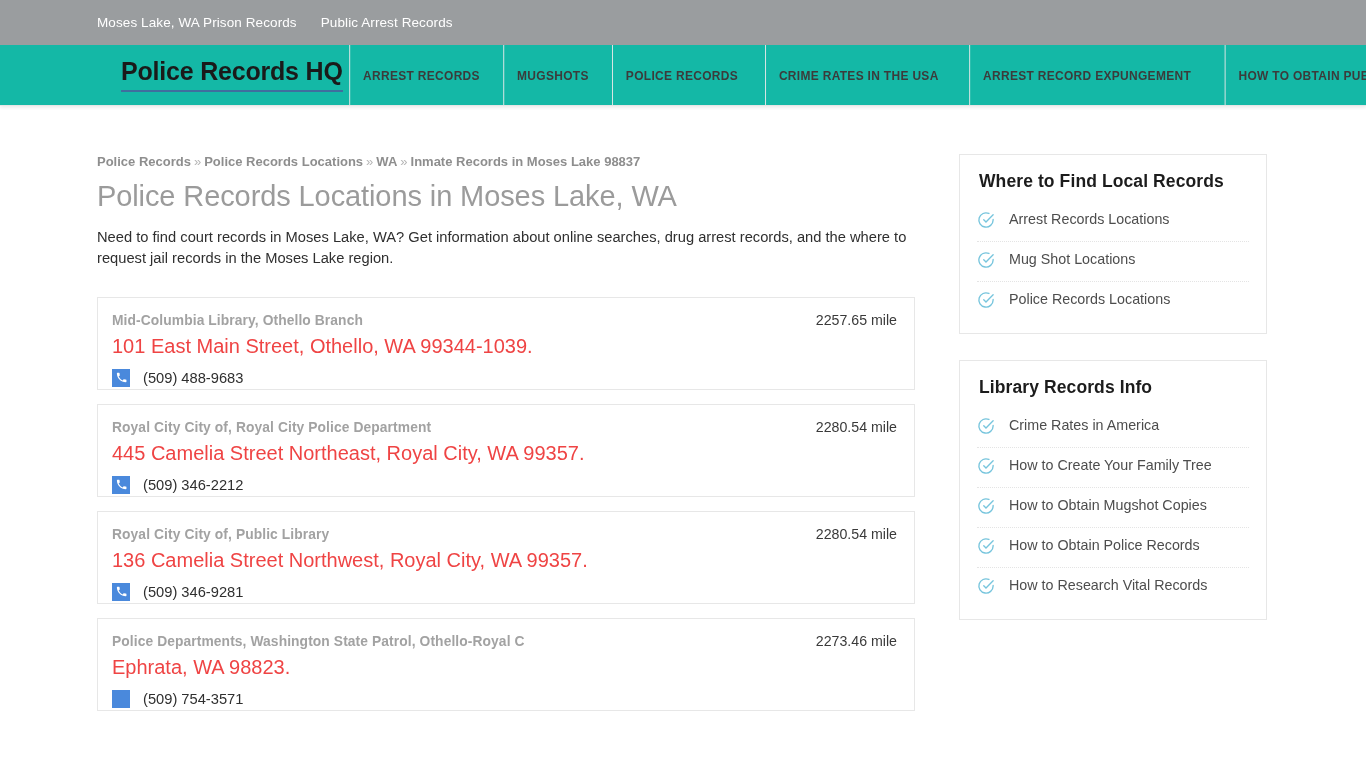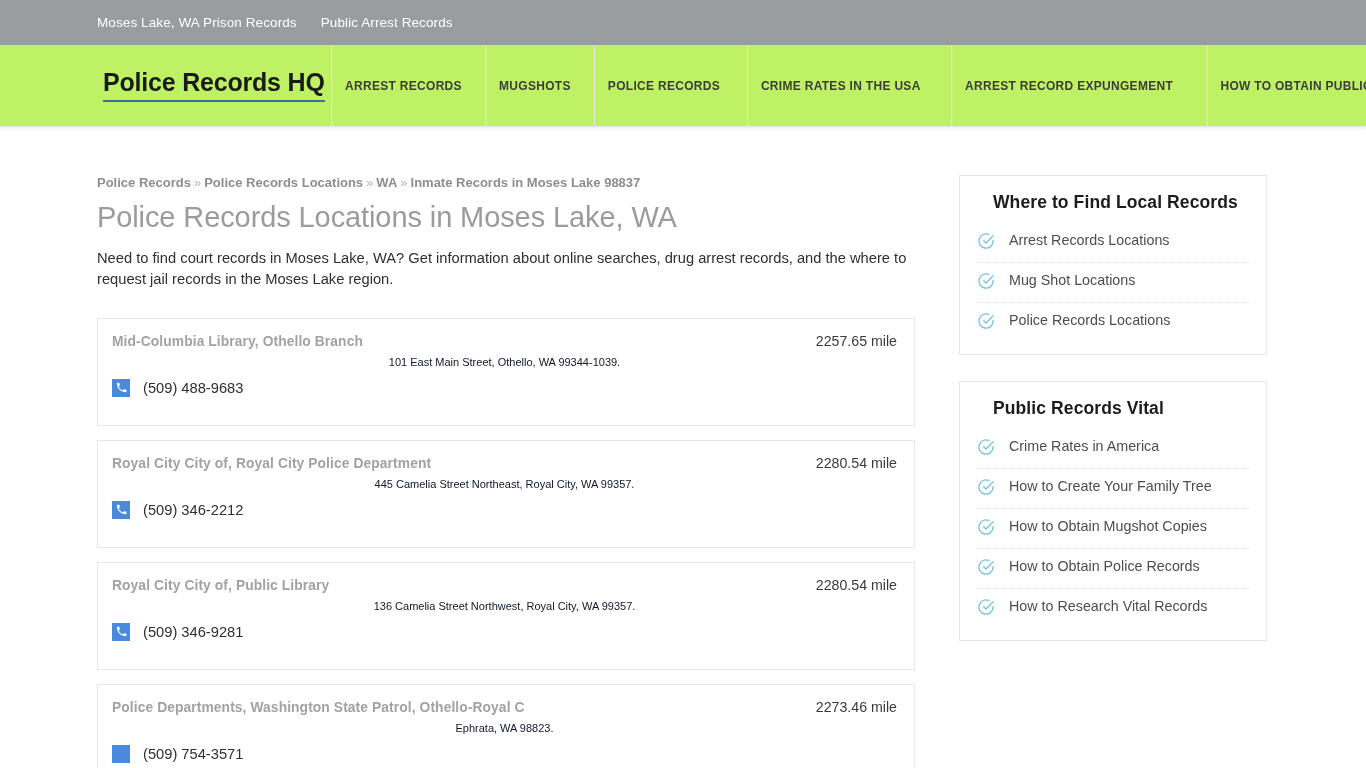--- a/index.html
+++ b/index.html
@@ -22,27 +22,28 @@
   .topbar a {
     color: #ffffff;
     font-size: 13.5px;
     text-decoration: none;
     margin-right: 24px;
     letter-spacing: .1px;
   }
 
   
   .header {
-    height: 82px;
-    background: #bef264;
+    height: 61px;
+    background: #14b8a6;
     display: flex;
     align-items: stretch;
     border-bottom: 1px solid #e6e6e6;
     box-shadow: 0 2px 3px rgba(0,0,0,.07);
     position: relative;
+    padding-left: 18px;
   }
   .logo-wrap {
     width: 412px;
     display: flex;
     align-items: center;
     padding-left: 103px;
   }
   .logo {
     font-size: 25px;
     font-weight: bold;
@@ -119,21 +120,21 @@
     font-family: "Liberation Sans Narrow", "Liberation Sans", sans-serif;
     letter-spacing: .1px;
   }
 
   
   .card {
     width: 818px;
     border: 1px solid #e7e7e7;
     background: #fff;
     margin-bottom: 14px;
-    padding: 14px 17px 28px 14px;
+    padding: 14px 17px 2px 14px;
     position: relative;
   }
   .card-row {
     display: flex;
     justify-content: space-between;
     align-items: baseline;
   }
   .card-name {
     font-size: 13.8px;
     font-weight: bold;
@@ -142,23 +143,22 @@
     letter-spacing: .1px;
   }
   .card-dist {
     font-size: 14.2px;
     color: #3a3a3a;
     white-space: nowrap;
     font-family: "Liberation Sans Narrow", "Liberation Sans", sans-serif;
   }
   .card-addr {
     margin-top: 7px;
-    font-size: 11px;
-    color: #0f172a;
-    text-align: center;
+    font-size: 20px;
+    color: #ef4444;
   }
   .card-phone {
     margin-top: 11px;
     display: flex;
     align-items: center;
   }
   .phone-icon {
     width: 18px; height: 18px;
     background: #4a89dc;
     display: inline-flex;
@@ -182,21 +182,21 @@
     border: 1px solid #e7e7e7;
     background: #fff;
     padding: 16px 17px 12px 17px;
     margin-bottom: 26px;
   }
   .widget-title {
     font-size: 17.5px;
     font-weight: bold;
     color: #1c1c1c;
     font-family: "Liberation Sans Narrow", "Liberation Sans", sans-serif;
-    margin: 0 0 10px 16px;
+    margin: 0 0 10px 2px;
     letter-spacing: .1px;
   }
   .wlist { list-style: none; margin: 0; padding: 0; }
   .wlist li {
     display: flex;
     align-items: flex-start;
     padding: 8px 0 8px 0;
     border-bottom: 1px dotted #e4e4e4;
   }
   .wlist li:last-child { border-bottom: none; }
@@ -337,21 +337,21 @@
                 <path d="M21.5 11.2v.8a9.5 9.5 0 1 1-5.6-8.7"></path>
                 <path d="M9 11.6l3 3 9.5-9.6"></path>
               </svg>
           </span>
           <a href="#">Police Records Locations</a>
         </li>
       </ul>
     </div>
 
     <div class="widget">
-      <div class="widget-title">Public Records Vital</div>
+      <div class="widget-title">Library Records Info</div>
       <ul class="wlist">
         <li>
           <span class="check-icon">
             <svg width="18" height="18" viewBox="0 0 24 24" fill="none" stroke="#77c5dd" stroke-width="1.8" stroke-linecap="round">
                 <path d="M21.5 11.2v.8a9.5 9.5 0 1 1-5.6-8.7"></path>
                 <path d="M9 11.6l3 3 9.5-9.6"></path>
               </svg>
           </span>
           <a href="#">Crime Rates in America</a>
         </li>

